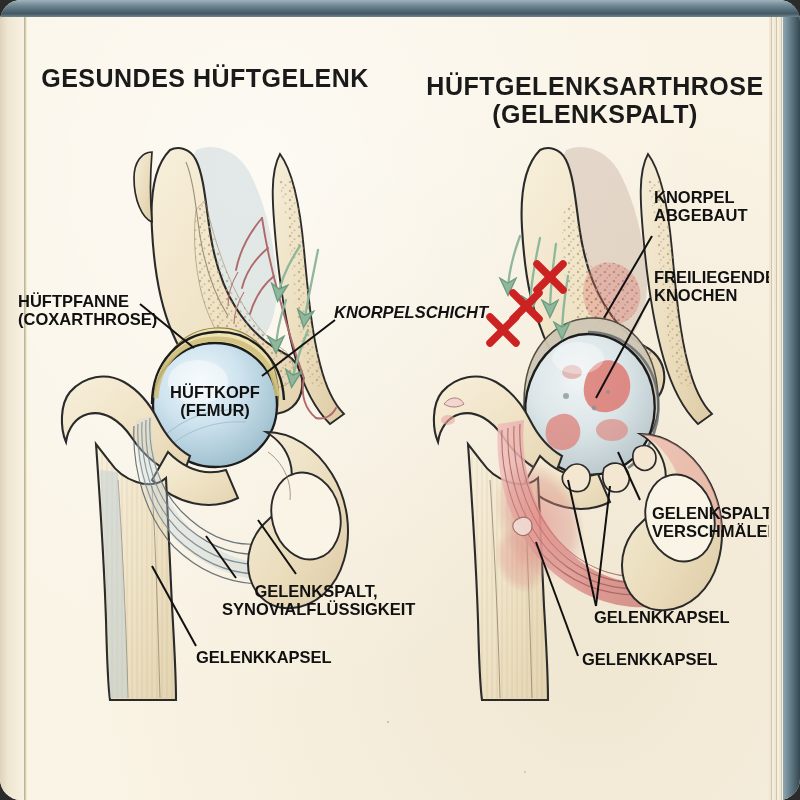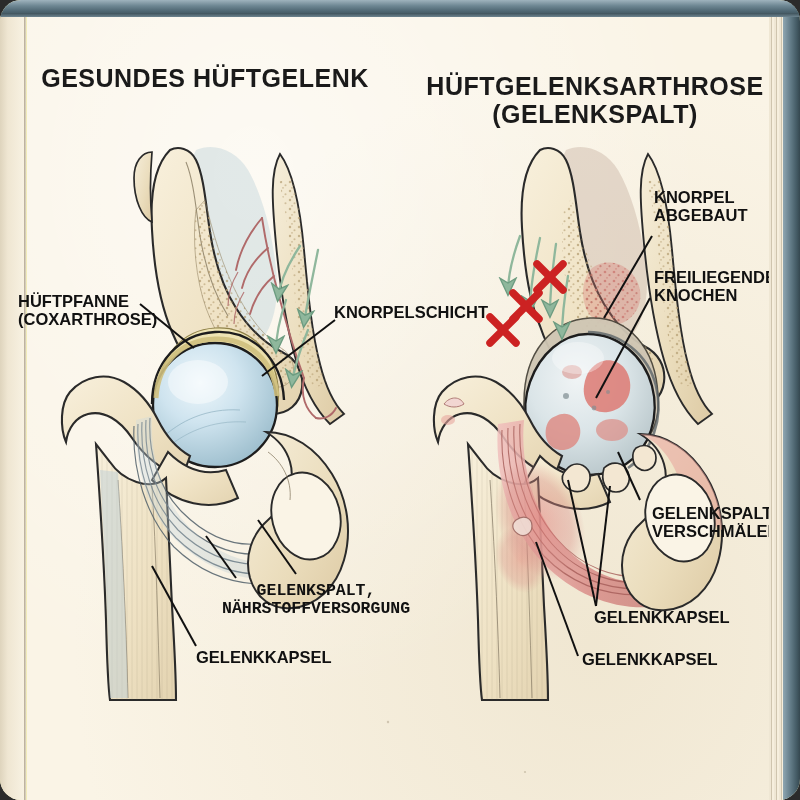--- a/index.html
+++ b/index.html
@@ -381,26 +381,30 @@
     <div>HÜFTGELENKSARTHROSE</div>
     <div>(GELENKSPALT)</div>
   </div>
 
   <div class="label ta-r" style="left:18px;top:250px;width:150px;">
     <div>HÜFTPFANNE</div>
     <div>(COXARTHROSE)</div>
   </div>
 
 
-  <div class="label" style="left:334px;top:303px;width:170px;">KNORPELSCHICHT</div>
-
-
-  <div class="label ta-c" style="left:222px;top:582px;width:188px;font-family:Liberation Mono, monospace;">
+  <div class="label" style="left:334px;top:303px;width:170px;font-style:italic;">KNORPELSCHICHT</div>
+
+  <div class="label ta-c" style="left:160px;top:383px;width:110px;">
+    <div>HÜFTKOPF</div>
+    <div>(FEMUR)</div>
+  </div>
+
+  <div class="label ta-c" style="left:222px;top:582px;width:188px;">
     <div>GELENKSPALT,</div>
-    <div>NÄHRSTOFFVERSORGUNG</div>
+    <div>SYNOVIALFLÜSSIGKEIT</div>
   </div>
 
   <div class="label" style="left:196px;top:648px;width:180px;">GELENKKAPSEL</div>
 
   <div class="label" style="left:654px;top:188px;width:140px;">
     <div>KNORPEL</div>
     <div>ABGEBAUT</div>
   </div>
 
   <div class="label" style="left:654px;top:268px;width:150px;">

